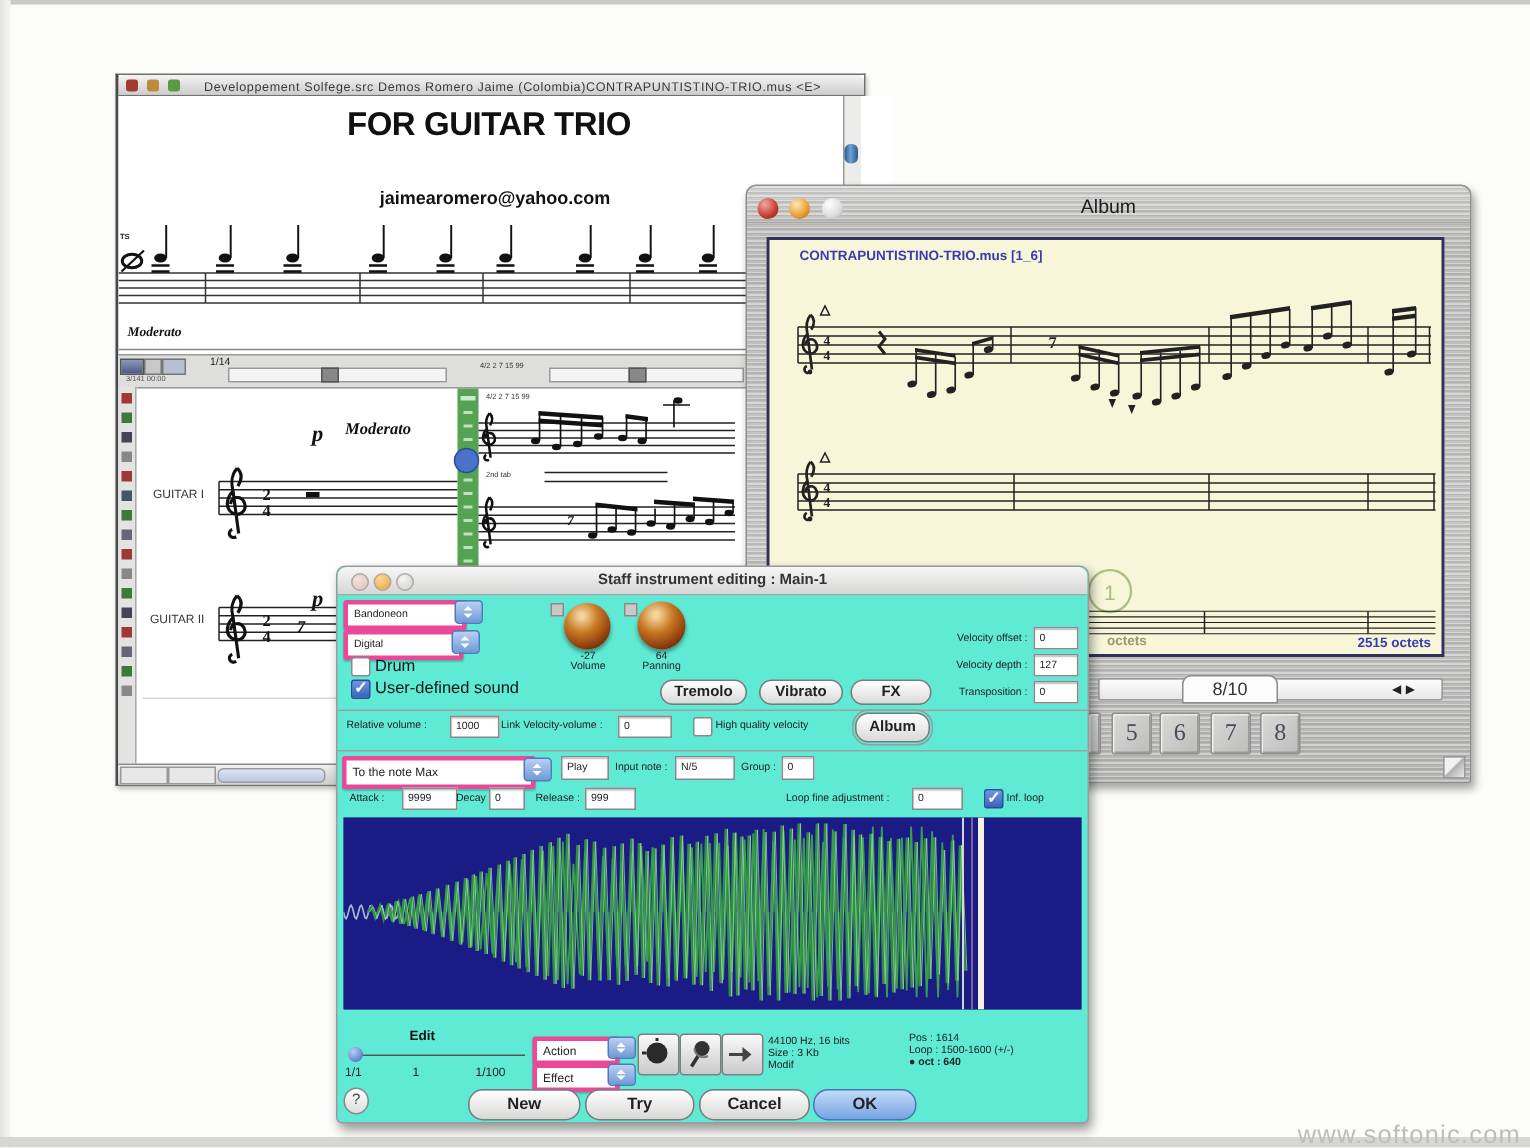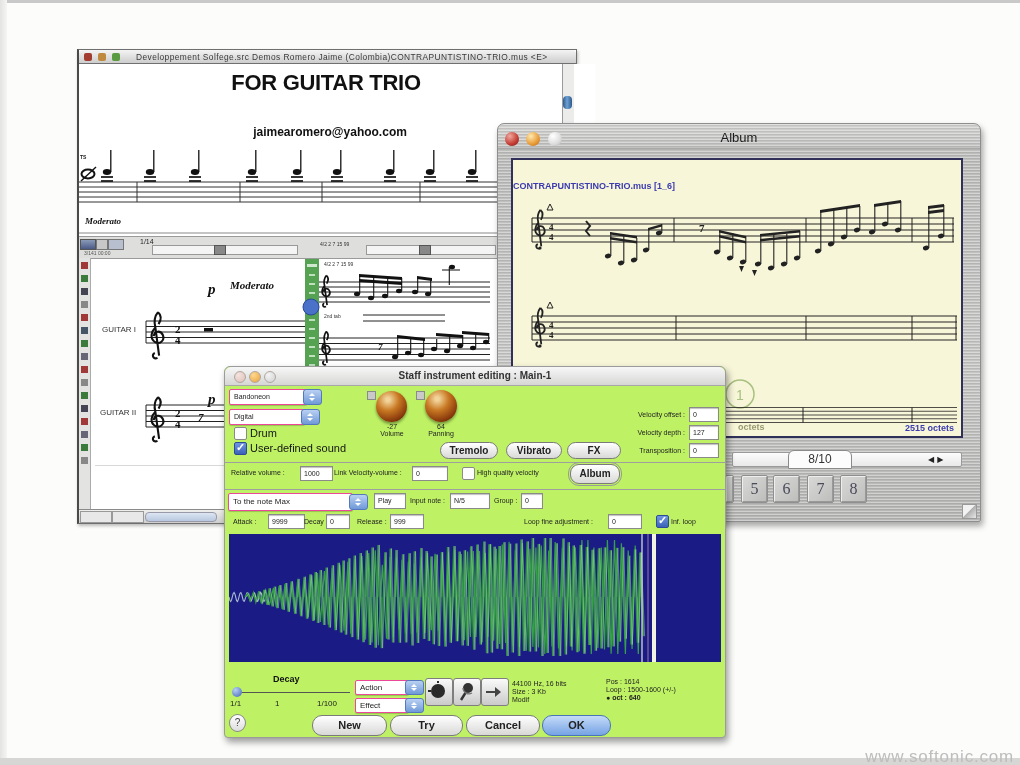--- a/index.html
+++ b/index.html
@@ -26,39 +26,39 @@
 
 #album{left:497px;top:123px;width:482px;height:397px;border-radius:7px 7px 2px 2px;
  background:linear-gradient(#d2d2d1,#bcbcbb 30px,#c6c6c5 60%,#b6b6b5);
  box-shadow:2px 4px 6px rgba(0,0,0,.35);border:1px solid #8e8e8e;}
 #album .metaltex{position:absolute;left:0;top:0;right:0;bottom:0;border-radius:7px 7px 2px 2px;
  background:repeating-linear-gradient(0deg,rgba(255,255,255,.35) 0 1px,rgba(0,0,0,0) 1px 2px,rgba(0,0,0,.07) 2px 3px);}
 #albumtitle{left:0;top:6px;width:100%;text-align:center;font-size:13px;color:#1c1c1c;}
 #albumline{left:0;top:24px;width:100%;height:1px;background:#a8a8a8;}
 .blight{position:absolute;top:8px;width:14px;height:14px;border-radius:50%;}
 #cream{left:13px;top:34px;width:448px;height:276px;background:#f8f6d9;border:2px solid #30305a;}
-#creamtexL{left:0;top:5px;font-size:9px;color:#3b3bb0;font-weight:bold;letter-spacing:0;margin-top:16px;}
+#creamtexL{left:20px;top:5px;font-size:9px;color:#3b3bb0;font-weight:bold;letter-spacing:0;}
 #creamtexR{left:0;top:5px;width:443px;text-align:right;font-size:9px;color:#3b3bb0;font-weight:bold;}
 #octetsL{left:225px;top:262px;font-size:9px;color:#9a9a72;font-weight:bold;}
 #octetsR{left:306px;top:263px;width:135px;text-align:right;font-size:9px;color:#3b3bb0;font-weight:bold;}
 #pgrow{left:234px;top:328px;width:228px;height:13px;background:linear-gradient(#fdfdfd,#e8e8e8);border:1px solid #9a9a9a;border-radius:2px;}
 #pgbox{left:290px;top:326px;width:62px;height:17px;background:#fcfcfc;border:1px solid #8a8a8a;border-radius:6px 6px 0 0;text-align:center;font-size:12px;line-height:17px;color:#333;}
 .numbtn{position:absolute;top:351px;width:25px;height:26px;background:linear-gradient(135deg,#d9d9d8,#bdbdbc);border:1px solid #8f8f8f;box-shadow:inset 1px 1px 0 #eee,inset -1px -1px 0 #999;border-radius:2px;text-align:center;font-size:16px;color:#4a4a5a;line-height:26px;font-family:"Liberation Serif",serif;}
 #resizegrip{left:464px;top:380px;width:13px;height:13px;background:linear-gradient(135deg,#f2f2f2 45%,#b0b0b0 50%,#e8e8e8);border:1px solid #999;}
 
-#dlg{left:224px;top:366px;width:500px;height:370px;background:#bef264;border:1px solid #9b9b9b;border-radius:6px 6px 4px 4px;box-shadow:2px 4px 7px rgba(0,0,0,.4);}
+#dlg{left:224px;top:377px;width:500px;height:370px;background:#5eead4;border:1px solid #9b9b9b;border-radius:6px 6px 4px 4px;box-shadow:2px 4px 7px rgba(0,0,0,.4);}
 #dlgtitle{left:0;top:0;width:100%;height:18px;background:linear-gradient(#f7f7f7,#d6d6d5);border-bottom:1px solid #a8a8a8;border-radius:6px 6px 0 0;}
 #dlgtitletext{left:0;top:3px;width:100%;text-align:center;font-size:10px;font-weight:bold;color:#333;}
 .dl{position:absolute;top:4px;width:10px;height:10px;border-radius:50%;border:1px solid #b0a8a0;}
 .field{position:absolute;background:#fff;border:1px solid #8a8a8a;font-size:7px;color:#222;line-height:13px;padding-left:3px;box-shadow:inset 0 1px 1px rgba(0,0,0,.25);}
 .flabel{position:absolute;font-size:7px;color:#222;white-space:nowrap;}
 .stepper{position:absolute;width:17px;height:14px;background:linear-gradient(#b9d0f2,#6f9ad8);border:1px solid #5577bb;border-radius:3px;}
 .stepper:before{content:"";position:absolute;left:5px;top:3px;border-left:3px solid transparent;border-right:3px solid transparent;border-bottom:3px solid #fff;}
 .stepper:after{content:"";position:absolute;left:5px;bottom:3px;border-left:3px solid transparent;border-right:3px solid transparent;border-top:3px solid #fff;}
-.combo{position:absolute;background:#fff;border:1px solid #ec4899;border-radius:2px;font-size:7px;color:#222;padding-left:4px;box-shadow:0 1px 1px rgba(0,0,0,.2);}
+.combo{position:absolute;background:#fff;border:3px solid #ec4899;border-radius:2px;font-size:7px;color:#222;padding-left:4px;box-shadow:0 1px 1px rgba(0,0,0,.2);}
 .pill{position:absolute;background:linear-gradient(#ffffff,#d9d9d8);border:1px solid #7a7a7a;border-radius:9px;text-align:center;font-size:10px;font-weight:bold;color:#222;}
 .cbx{position:absolute;width:11px;height:11px;background:#fdfdfd;border:1px solid #8a8a8a;border-radius:2px;}
 .cbxon{background:linear-gradient(#6f97e0,#3c62b8);border:1px solid #2c4c98;}
 .cbxon:before{content:"\2713";position:absolute;left:1px;top:-2px;color:#fff;font-size:11px;font-weight:bold;}
 .cblabel{position:absolute;font-size:11px;color:#141414;}
 #wave{left:4px;top:167px;width:492px;height:128px;background:#1b1b86;}
 #dlgbot{left:0;top:295px;width:500px;height:75px;}
 .tinytext{position:absolute;font-size:7px;color:#222;line-height:8px;white-space:nowrap;}
 .iconbtn{position:absolute;top:16px;width:26px;height:26px;background:linear-gradient(#fafafa,#cacaca);border:1px solid #7e7e7e;border-radius:3px;}
 .botbtn{position:absolute;top:53px;height:19px;background:linear-gradient(#ffffff,#d8d8d7);border:1px solid #7a7a7a;border-radius:10px;text-align:center;font-size:11px;font-weight:bold;color:#222;line-height:18px;}
@@ -463,21 +463,21 @@
       <polyline points="0.0,63.0 0.8,66.2 1.7,67.5 2.5,66.0 3.4,62.7 4.2,59.6 5.1,58.5 6.0,60.2 6.8,63.5 7.6,66.6 8.5,67.5 9.3,65.6 10.2,62.2 11.0,59.3 11.9,58.6 12.8,60.6 13.6,64.0 14.4,66.9 15.3,67.3 16.1,65.2 17.0,61.7 17.8,59.0 18.7,58.7 19.6,61.0 20.4,64.5 21.2,67.1 22.1,67.2 22.9,64.7 23.8,61.2 24.6,58.8 25.5,58.9 26.3,61.5 27.2,65.0 28.1,67.3 28.9,67.0 29.8,64.2 30.6,60.7 31.4,58.6 32.3,59.2 33.1,62.0 34.0,65.5 34.9,67.4 35.7,66.7 36.5,63.7" fill="none" stroke="#a8bacf" stroke-width="1.1"></polyline>
       <path d="M16,63 L18.7,59.5 L21.2,66.9 L24.4,58.6 L26.8,68.1 L29.8,57.3 L32.5,69.4 L34.9,55.8 L37.9,70.9 L40.2,54.3 L43.1,72.4 L45.5,52.7 L47.9,74.1 L50.7,51.1 L54.1,75.8 L56.6,49.0 L59.2,77.8 L62.3,47.3 L65.8,79.8 L68.9,44.9 L71.7,82.3 L75.2,42.7 L77.6,84.7 L81.0,40.4 L83.7,86.9 L86.2,38.0 L88.6,89.0 L91.3,36.1 L94.7,91.0 L97.2,33.6 L100.3,93.5 L103.4,31.3 L106.2,96.1 L109.2,28.8 L111.6,98.5 L114.0,26.5 L116.5,100.6 L119.7,24.3 L122.6,103.1 L125.3,21.6 L128.4,105.6 L131.2,19.1 L133.9,108.2 L137.3,16.5 L140.5,111.0 L143.1,13.5 L146.1,113.7 L149.1,10.9 L152.4,114.1 L155.9,18.3 L158.8,105.5 L161.3,14.5 L163.6,108.5 L166.9,16.0 L170.4,108.7 L173.6,20.2 L176.6,108.4 L180.0,19.2 L182.9,111.5 L185.3,17.3 L188.5,109.0 L191.8,14.1 L194.6,104.9 L197.0,17.1 L199.5,106.9 L201.9,22.4 L204.3,110.3 L207.1,20.6 L209.5,111.9 L212.5,18.1 L215.9,112.6 L218.6,13.1 L221.3,108.8 L224.9,12.1 L227.4,107.2 L230.0,17.6 L233.1,111.4 L235.4,16.2 L238.2,111.8 L241.7,12.2 L244.7,115.7 L247.9,10.5 L251.3,110.5 L254.8,7.6 L257.6,119.3 L260.0,10.2 L262.4,118.6 L265.0,12.7 L267.7,114.7 L270.0,12.0 L272.4,115.3 L274.8,8.2 L277.9,122.0 L280.5,9.7 L283.3,118.5 L286.7,9.5 L289.6,122.0 L292.0,5.4 L294.7,116.9 L298.1,7.4 L300.4,117.6 L303.4,4.0 L306.4,117.4 L309.4,9.9 L312.8,122.0 L315.5,4.0 L318.0,119.0 L321.0,4.0 L323.7,122.0 L327.1,9.3 L330.5,122.0 L333.8,4.4 L336.4,120.5 L339.2,8.2 L341.5,112.5 L344.2,11.4 L347.7,118.2 L351.2,10.9 L354.8,119.8 L357.4,13.1 L359.9,111.0 L363.0,15.7 L366.4,116.7 L369.6,14.2 L372.0,114.5 L375.5,13.4 L378.7,113.3 L381.3,16.3 L384.0,112.4 L387.6,13.9 L390.4,107.6 L393.6,13.2 L396.1,104.7 L399.6,21.7 L402.1,110.5 L405.6,15.4 L408.4,108.7 L410.9,18.5 L414.4,102.2 L413,63 Z" fill="#2c8e40" fill-opacity="0.45" stroke="none"></path>
       <path d="M16,63 L18.7,59.5 L21.2,66.9 L24.4,58.6 L26.8,68.1 L29.8,57.3 L32.5,69.4 L34.9,55.8 L37.9,70.9 L40.2,54.3 L43.1,72.4 L45.5,52.7 L47.9,74.1 L50.7,51.1 L54.1,75.8 L56.6,49.0 L59.2,77.8 L62.3,47.3 L65.8,79.8 L68.9,44.9 L71.7,82.3 L75.2,42.7 L77.6,84.7 L81.0,40.4 L83.7,86.9 L86.2,38.0 L88.6,89.0 L91.3,36.1 L94.7,91.0 L97.2,33.6 L100.3,93.5 L103.4,31.3 L106.2,96.1 L109.2,28.8 L111.6,98.5 L114.0,26.5 L116.5,100.6 L119.7,24.3 L122.6,103.1 L125.3,21.6 L128.4,105.6 L131.2,19.1 L133.9,108.2 L137.3,16.5 L140.5,111.0 L143.1,13.5 L146.1,113.7 L149.1,10.9 L152.4,114.1 L155.9,18.3 L158.8,105.5 L161.3,14.5 L163.6,108.5 L166.9,16.0 L170.4,108.7 L173.6,20.2 L176.6,108.4 L180.0,19.2 L182.9,111.5 L185.3,17.3 L188.5,109.0 L191.8,14.1 L194.6,104.9 L197.0,17.1 L199.5,106.9 L201.9,22.4 L204.3,110.3 L207.1,20.6 L209.5,111.9 L212.5,18.1 L215.9,112.6 L218.6,13.1 L221.3,108.8 L224.9,12.1 L227.4,107.2 L230.0,17.6 L233.1,111.4 L235.4,16.2 L238.2,111.8 L241.7,12.2 L244.7,115.7 L247.9,10.5 L251.3,110.5 L254.8,7.6 L257.6,119.3 L260.0,10.2 L262.4,118.6 L265.0,12.7 L267.7,114.7 L270.0,12.0 L272.4,115.3 L274.8,8.2 L277.9,122.0 L280.5,9.7 L283.3,118.5 L286.7,9.5 L289.6,122.0 L292.0,5.4 L294.7,116.9 L298.1,7.4 L300.4,117.6 L303.4,4.0 L306.4,117.4 L309.4,9.9 L312.8,122.0 L315.5,4.0 L318.0,119.0 L321.0,4.0 L323.7,122.0 L327.1,9.3 L330.5,122.0 L333.8,4.4 L336.4,120.5 L339.2,8.2 L341.5,112.5 L344.2,11.4 L347.7,118.2 L351.2,10.9 L354.8,119.8 L357.4,13.1 L359.9,111.0 L363.0,15.7 L366.4,116.7 L369.6,14.2 L372.0,114.5 L375.5,13.4 L378.7,113.3 L381.3,16.3 L384.0,112.4 L387.6,13.9 L390.4,107.6 L393.6,13.2 L396.1,104.7 L399.6,21.7 L402.1,110.5 L405.6,15.4 L408.4,108.7 L410.9,18.5 L414.4,102.2" fill="none" stroke="#2d9140" stroke-width="1.5"></path>
       <path d="M30,63 L33.0,69.2 L36.7,56.0 L40.4,71.0 L44.4,54.0 L47.3,73.1 L50.2,52.0 L53.1,74.9 L56.0,50.2 L59.8,76.7 L62.6,48.1 L66.1,78.9 L69.0,46.0 L72.1,81.0 L75.4,43.9 L79.3,83.2 L82.9,41.4 L85.5,85.9 L88.5,39.1 L91.4,88.0 L95.4,37.0 L99.3,90.6 L103.2,34.0 L107.1,93.5 L110.9,30.9 L115.0,96.6 L118.9,27.8 L121.9,99.8 L125.8,25.0 L129.2,102.6 L133.0,22.0 L136.5,105.6 L139.8,19.0 L143.0,108.4 L146.3,16.2 L149.4,111.2 L153.3,30.8 L157.5,104.6 L161.0,23.1 L163.8,103.6 L167.1,23.5 L170.0,95.5 L173.0,25.7 L176.6,99.4 L179.4,27.4 L182.4,100.0 L185.3,29.5 L188.0,98.5 L192.1,23.4 L195.9,99.1 L198.5,19.0 L202.4,96.1 L206.0,19.8 L209.3,97.0 L213.3,18.8 L216.3,106.8 L219.5,18.2 L222.3,106.3 L225.8,15.8 L228.8,107.2 L232.3,19.9 L235.5,106.2 L238.6,17.4 L241.5,103.0 L244.3,17.1 L247.0,102.9 L250.5,16.9 L253.1,108.3 L256.3,18.8 L258.9,102.9 L261.7,10.0 L264.7,106.7 L267.4,14.7 L270.6,109.9 L273.2,10.5 L276.6,108.9 L280.1,7.7 L283.7,111.9 L286.4,16.0 L290.4,113.2 L293.4,8.9 L297.4,116.7 L300.9,14.7 L303.9,113.1 L306.9,13.6 L309.5,113.6 L312.3,11.4 L315.8,119.9 L319.7,16.4 L323.0,112.6 L326.2,8.1 L329.5,114.4 L333.4,13.6 L337.4,112.3 L340.4,12.1 L343.1,116.4 L346.3,13.2 L350.3,117.2 L352.9,6.0 L355.7,118.5 L358.9,6.0 L362.3,120.0 L364.9,13.5 L368.9,114.1 L372.3,13.5 L375.5,115.4 L378.4,6.0 L382.1,119.8 L385.5,6.0 L388.8,120.0 L392.4,9.2 L396.4,120.0 L399.2,16.5 L403.1,115.0 L406.2,11.5 L409.3,120.0 L412.0,18.5" fill="none" stroke="#35a04a" stroke-width="1.2"></path>
       <path d="M16,63 L18.7,59.5 L21.2,66.9 L24.4,58.6 L26.8,68.1 L29.8,57.3 L32.5,69.4 L34.9,55.8 L37.9,70.9 L40.2,54.3 L43.1,72.4 L45.5,52.7 L47.9,74.1 L50.7,51.1 L54.1,75.8 L56.6,49.0 L59.2,77.8 L62.3,47.3 L65.8,79.8 L68.9,44.9 L71.7,82.3 L75.2,42.7 L77.6,84.7 L81.0,40.4 L83.7,86.9 L86.2,38.0 L88.6,89.0 L91.3,36.1 L94.7,91.0 L97.2,33.6 L100.3,93.5 L103.4,31.3 L106.2,96.1 L109.2,28.8 L111.6,98.5 L114.0,26.5 L116.5,100.6 L119.7,24.3 L122.6,103.1 L125.3,21.6 L128.4,105.6 L131.2,19.1 L133.9,108.2 L137.3,16.5 L140.5,111.0 L143.1,13.5 L146.1,113.7 L149.1,10.9 L152.4,114.1 L155.9,18.3 L158.8,105.5 L161.3,14.5 L163.6,108.5 L166.9,16.0 L170.4,108.7 L173.6,20.2 L176.6,108.4 L180.0,19.2 L182.9,111.5 L185.3,17.3 L188.5,109.0 L191.8,14.1 L194.6,104.9 L197.0,17.1 L199.5,106.9 L201.9,22.4 L204.3,110.3 L207.1,20.6 L209.5,111.9 L212.5,18.1 L215.9,112.6 L218.6,13.1 L221.3,108.8 L224.9,12.1 L227.4,107.2 L230.0,17.6 L233.1,111.4 L235.4,16.2 L238.2,111.8 L241.7,12.2 L244.7,115.7 L247.9,10.5 L251.3,110.5 L254.8,7.6 L257.6,119.3 L260.0,10.2 L262.4,118.6 L265.0,12.7 L267.7,114.7 L270.0,12.0 L272.4,115.3 L274.8,8.2 L277.9,122.0 L280.5,9.7 L283.3,118.5 L286.7,9.5 L289.6,122.0 L292.0,5.4 L294.7,116.9 L298.1,7.4 L300.4,117.6 L303.4,4.0 L306.4,117.4 L309.4,9.9 L312.8,122.0 L315.5,4.0 L318.0,119.0 L321.0,4.0 L323.7,122.0 L327.1,9.3 L330.5,122.0 L333.8,4.4 L336.4,120.5 L339.2,8.2 L341.5,112.5 L344.2,11.4 L347.7,118.2 L351.2,10.9 L354.8,119.8 L357.4,13.1 L359.9,111.0 L363.0,15.7 L366.4,116.7 L369.6,14.2 L372.0,114.5 L375.5,13.4 L378.7,113.3 L381.3,16.3 L384.0,112.4 L387.6,13.9 L390.4,107.6 L393.6,13.2 L396.1,104.7 L399.6,21.7 L402.1,110.5 L405.6,15.4 L408.4,108.7 L410.9,18.5 L414.4,102.2" fill="none" stroke="#a5d8ab" stroke-width="0.5" transform="translate(1.2,0)"></path>
       <line x1="413" y1="0" x2="413" y2="128" stroke="#e8e8d8" stroke-width="1.2"></line>
       <line x1="419" y1="0" x2="419" y2="128" stroke="#8a6a9a" stroke-width="1.2"></line>
       <rect x="423" y="0" width="4" height="128" fill="#f2f2e2"></rect>
     </svg>
   <div class="abs" id="dlgbot">
-    <div class="abs" style="left:48px;top:12px;font-size:9px;font-weight:bold;color:#111;">Decay</div>
+    <div class="abs" style="left:48px;top:12px;font-size:9px;font-weight:bold;color:#111;">Edit</div>
     <div class="abs" style="left:8px;top:30px;width:117px;height:1px;background:#555;"></div>
     <div class="abs" style="left:7px;top:25px;width:10px;height:10px;border-radius:50%;background:radial-gradient(circle at 35% 30%,#b8d0f4,#3c62b8);"></div>
     <div class="tinytext" style="left:5px;top:38px;font-size:8px;">1/1</div>
     <div class="tinytext" style="left:50px;top:38px;font-size:8px;">1</div>
     <div class="tinytext" style="left:92px;top:38px;font-size:8px;">1/100</div>
     <div class="combo" style="left:130px;top:18px;width:48px;height:13px;line-height:13px;font-size:8px;">Action</div>
     <div class="stepper" style="left:180px;top:18px;height:13px;"></div>
     <div class="combo" style="left:130px;top:36px;width:48px;height:13px;line-height:13px;font-size:8px;">Effect</div>
     <div class="stepper" style="left:180px;top:36px;height:13px;"></div>
     <div class="iconbtn" style="left:200px;"><svg width="26" height="26">

